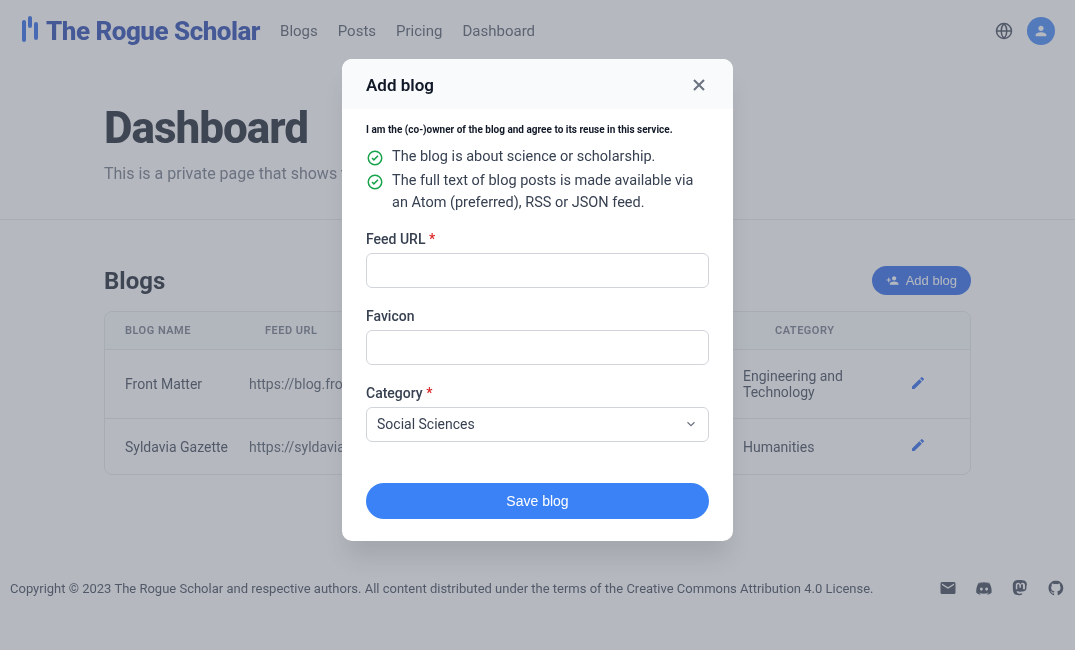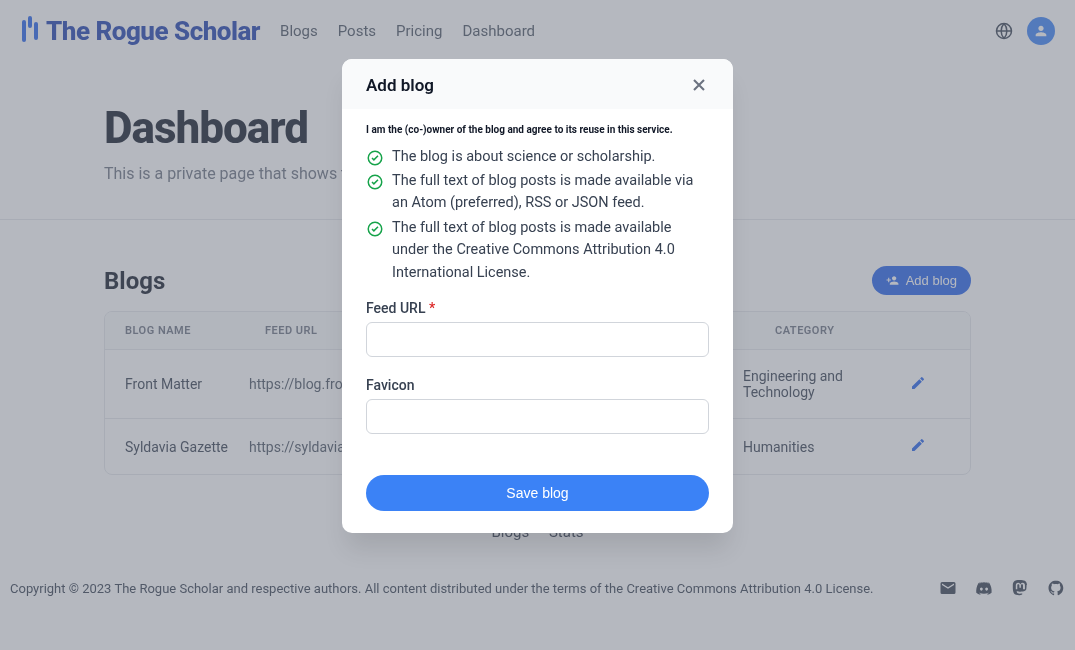--- a/index.html
+++ b/index.html
@@ -197,36 +197,38 @@
             </svg>
           <span>The blog is about science or scholarship.</span>
         </li>
         <li class="condition-item">
           <svg class="check-circle" viewBox="0 0 24 24" fill="none" stroke="#16a34a" stroke-width="2">
               <circle cx="12" cy="12" r="9"></circle>
               <path d="M8 12l2.5 2.5L16 9"></path>
             </svg>
           <span>The full text of blog posts is made available via an Atom (preferred), RSS or JSON feed.</span>
         </li>
-        <li class="condition-item">
-          <svg class="check-circle" viewBox="0 0 24 24" fill="none" stroke="#16a34a" stroke-width="2">
-              <circle cx="12" cy="12" r="9"></circle>
-              <path d="M8 12l2.5 2.5L16 9"></path>
-            </svg>
-          <span>The full text of blog posts is made available under the Creative Commons Attribution 4.0 International License.</span>
-        </li>
       </ul>
 
       <div class="form-group">
         <label class="form-label"><span>Feed URL</span> <span class="required">*</span></label>
         <input class="form-input" type="text" style="">
       </div>
 
       <div class="form-group">
         <label class="form-label">Favicon</label>
         <input class="form-input" type="text" style="">
       </div>
 
+      <div class="form-group">
+        <label class="form-label"><span>Category</span> <span class="required">*</span></label>
+        <div class="form-select">
+          <span>Social Sciences</span>
+          <svg class="chevron" viewBox="0 0 24 24" fill="none" stroke="currentColor" stroke-width="2">
+              <path d="M6 9l6 6 6-6"></path>
+            </svg>
+        </div>
+      </div>
 
       <button class="save-btn">Save blog</button>
     </div>
   </div>
 </div>
 
 </body></html>

